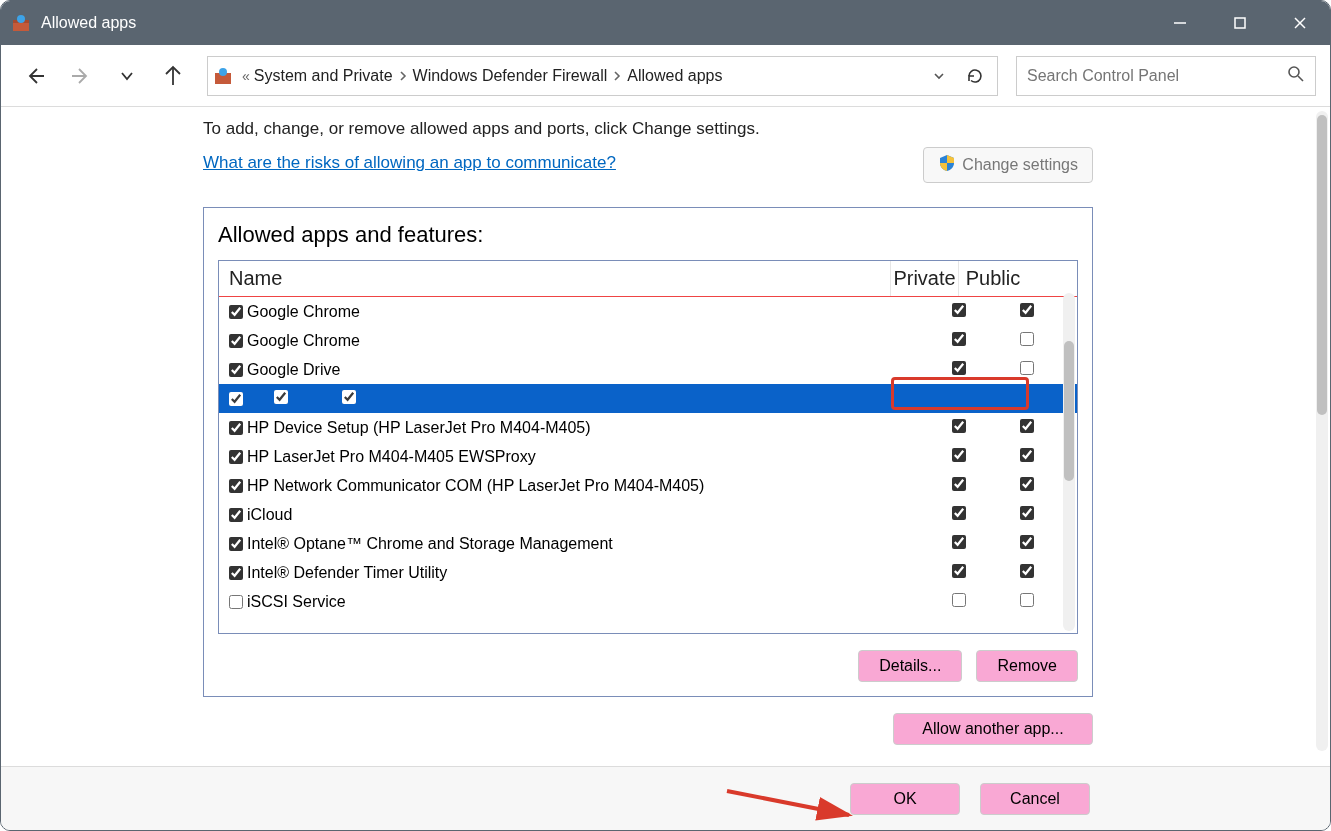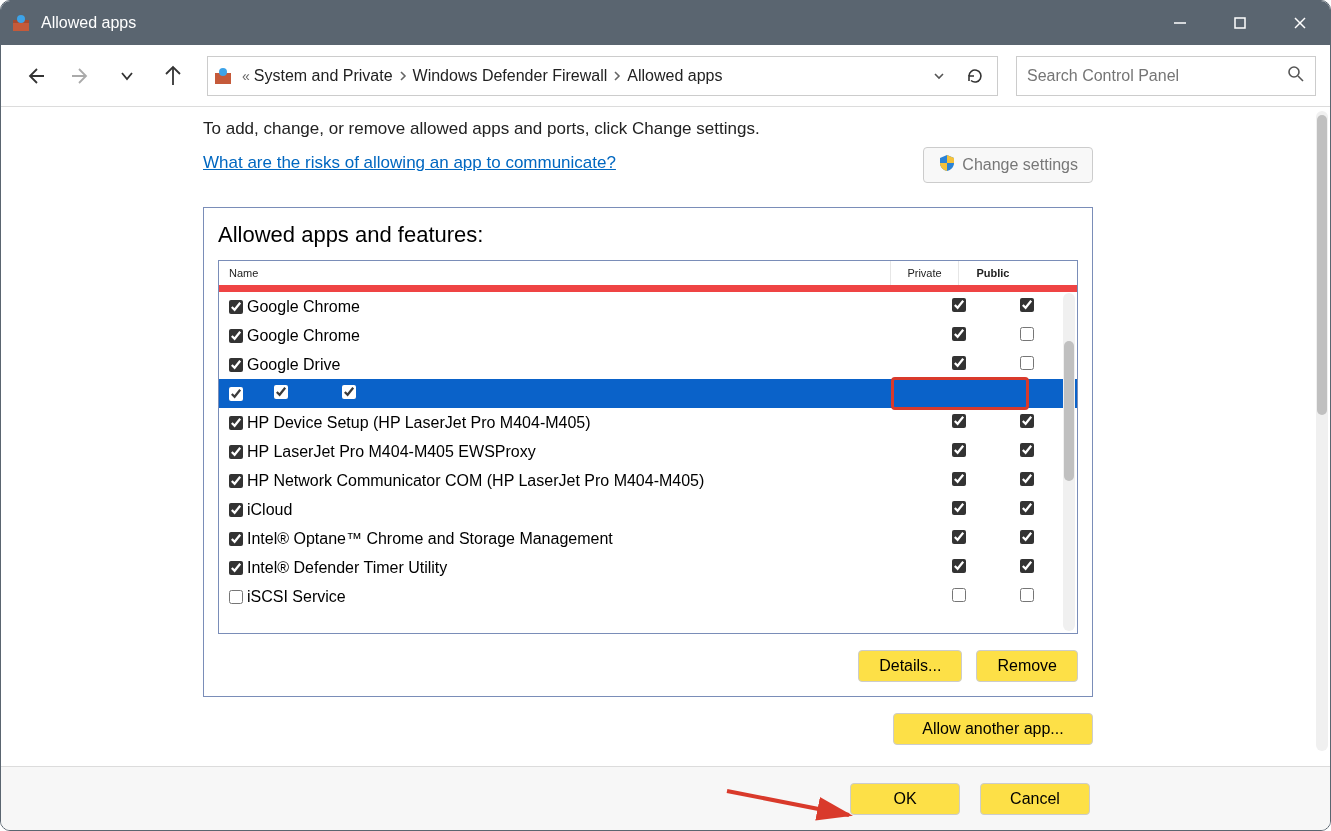--- a/index.html
+++ b/index.html
@@ -105,26 +105,26 @@
   }
   .group-label { font-size:22px; margin-bottom:12px; }
 
   .apps-table {
     border:1px solid #7a8db8;
     height: 374px;
     display:flex; flex-direction:column;
     position: relative;
   }
   .tbl-head {
-    display:flex; border-bottom:7px solid #ef4444;
-    font-size:11px; color:#222;
+    display:flex; border-bottom:1px solid #ef4444;
+    font-size:20px; color:#222;
   }
   .th-name { width: 672px; padding:6px 10px; border-right:1px solid #e6e6e6; }
   .th-priv { width: 68px; text-align:center; padding:6px 0; border-right:1px solid #e6e6e6;}
-  .th-pub  { width: 68px; text-align:center; padding:6px 0;font-weight:bold;}
+  .th-pub  { width: 68px; text-align:center; padding:6px 0;}
   .th-rest { flex:1; }
 
   .tbl-body { flex:1; overflow:hidden; position:relative; }
   .row {
     display:flex; align-items:center;
     height: 29px;
     font-size: 16px;
   }
   .row input[type=checkbox] { width:14px; height:14px; margin:0 4px 0 10px; accent-color:#333; }
   .row .name { flex:1; }
@@ -151,21 +151,21 @@
     position:absolute; width:10px; left:1px;
     top:48px; height:140px;
     background:#c0c0c0; border-radius:5px;
   }
 
   .under-buttons {
     display:flex; justify-content:flex-end; gap:14px;
     margin-top: 16px;
   }
   .btn {
-    border:1px solid #ccc; background:#fde047;
+    border:1px solid #ccc; background:#f9a8d4;
     padding:6px 20px; font-size:16px; border-radius:4px;
     min-width: 96px; text-align:center;
   }
 
   .allow-row { display:flex; justify-content:flex-end; margin-top: 16px; }
 
   
   .main-scroll {
     position:absolute; right:2px; top:4px;
     width:12px; height:640px;

